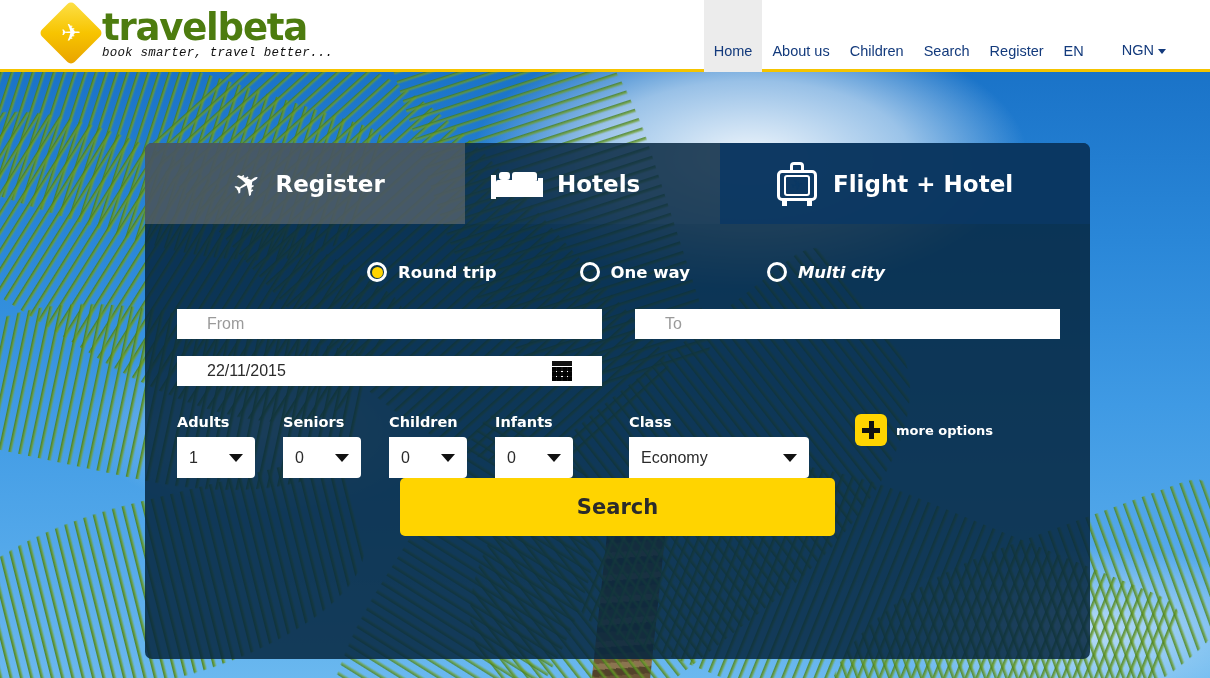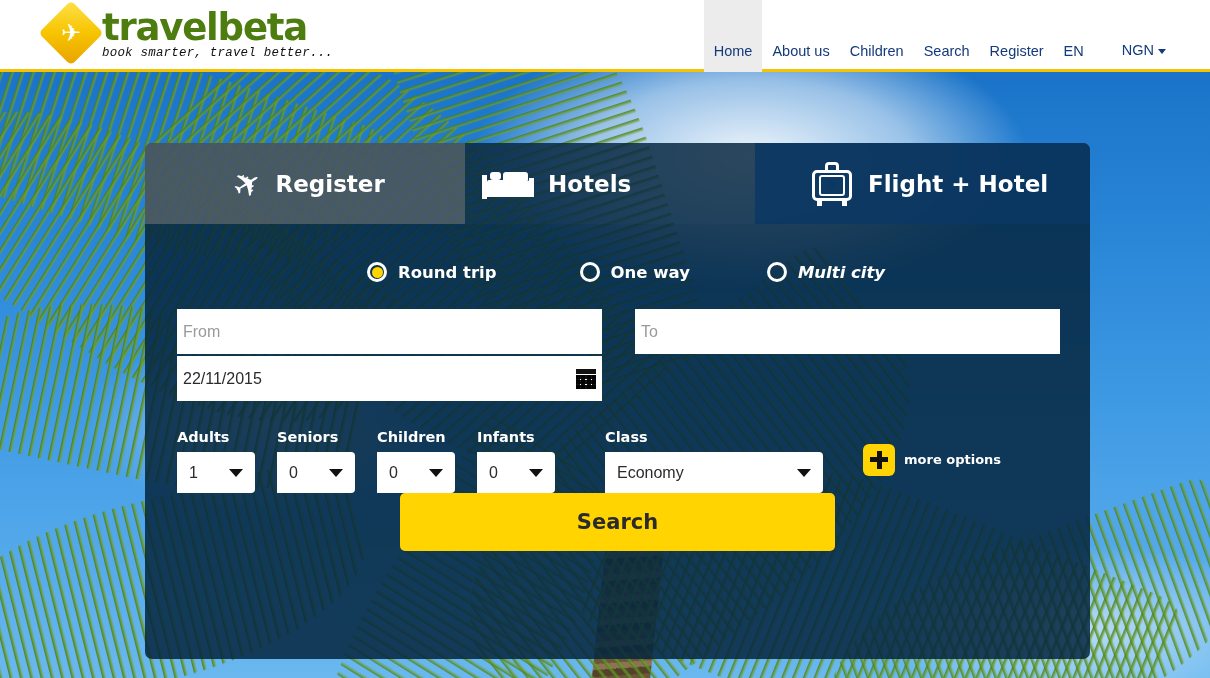--- a/index.html
+++ b/index.html
@@ -127,21 +127,21 @@
     overflow: hidden;
   }
   .tabs { display: flex; height: 81px; }
   .tab {
     display: flex; align-items: center; gap: 14px;
     height: 81px; cursor: pointer;
     color: #fff; font-size: 23px; font-weight: 600;
     font-family: "DejaVu Sans", sans-serif;
   }
   .tab-flights  { width: 320px; padding-left: 88px; background: rgba(120,120,120,0.55); }
-  .tab-hotels   { width: 290px; padding-left: 17px; background: rgba(255,255,255,0.02); }
+  .tab-hotels   { width: 255px; padding-left: 26px; background: rgba(255,255,255,0.02); }
   .tab-fh       { flex: 1; padding-left: 55px; background: rgba(10,56,100,0.86); }
 
   .icon-plane { font-size: 34px; line-height: 1; transform: rotate(-32deg); display:inline-block; }
 
   .icon-bed { width: 52px; height: 30px; position: relative; flex: none; }
   .icon-bed .post-l { position: absolute; left: 0; bottom: 0; width: 5px; height: 24px; background: #fff; }
   .icon-bed .post-r { position: absolute; right: 0; bottom: 2px; width: 5px; height: 19px; background: #fff; }
   .icon-bed .mattress { position: absolute; left: 5px; bottom: 6px; width: 43px; height: 13px; background: #fff; border-radius: 2px 4px 0 0; }
   .icon-bed .pillow { position: absolute; left: 8px; bottom: 19px; width: 11px; height: 8px; background: #fff; border-radius: 3px; }
   .icon-bed .head { position: absolute; left: 21px; bottom: 19px; width: 25px; height: 8px; background: #fff; border-radius: 3px 3px 0 0; }
@@ -162,49 +162,49 @@
   .r-one  { margin-left: 83px !important; }
   .r-mult { margin-left: 77px !important; font-style: italic; }
   .ring { width: 20px; height: 20px; border: 3px solid #fff; border-radius: 50%; display: flex; align-items: center; justify-content: center; flex: none; }
   .ring.on::after { content: ""; width: 11px; height: 11px; border-radius: 50%; background: #ffd400; }
   .radio-label { color: #fff; font-size: 16.5px; font-weight: bold; font-family: "DejaVu Sans", sans-serif; }
 
   
   .fields { padding: 27px 0 0 32px; }
   .frow { display: flex; gap: 33px; }
   .fld {
-    background: #fff; height: 45px; display: flex; align-items: center;
-    padding: 0 6px; font-size: 16px; color: #2b2b2b;
+    background: #fff; height: 30px; display: flex; align-items: center;
+    padding: 0 30px; font-size: 16px; color: #2b2b2b;
   }
   .fld.place { color: #9a9a9a; }
   .fld.w-left { width: 425px; }
   .fld.w-right { width: 425px; }
-  .frow.dates { margin-top: 2px; justify-content: space-between; }
+  .frow.dates { margin-top: 17px; justify-content: space-between; }
   .fld.date { justify-content: space-between; }
 
   .cal { width: 20px; height: 20px; position: relative; flex: none; }
   .cal .top { position: absolute; left: 0; top: 0; width: 20px; height: 5px; background: #111; }
   .cal .grid { position: absolute; left: 0; top: 6px; width: 20px; height: 14px;
     background:
       linear-gradient(90deg, #111 0 4px, transparent 4px 5.3px, #111 5.3px 9.3px, transparent 9.3px 10.6px, #111 10.6px 14.6px, transparent 14.6px 15.9px, #111 15.9px 20px),
       linear-gradient(180deg, #111 0 3.6px, transparent 3.6px 5px, #111 5px 8.6px, transparent 8.6px 10px, #111 10px 14px);
     background-blend-mode: multiply;
   }
 
   
-  .paxrow { display: flex; align-items: center; padding: 28px 0 0 32px; gap: 22px; }
+  .paxrow { display: flex; align-items: flex-start; padding: 28px 0 0 32px; gap: 28px; }
   .pax { display: flex; flex-direction: column; }
   .pax-label { color: #fff; font-size: 14.5px; font-weight: bold; margin-bottom: 7px; font-family: "DejaVu Sans", sans-serif; }
   .sel {
     background: #fff; height: 41px; display: flex; align-items: center;
     justify-content: space-between; padding: 0 12px; font-size: 16px; color: #2b2b2b;
     border-radius: 0 4px 4px 0; cursor: pointer;
   }
   .sel.small { width: 78px; }
-  .sel.class { width: 218px; border-radius: 0 4px 4px 0; }
+  .sel.class { width: 180px; border-radius: 0 4px 4px 0; }
   .chev { width: 0; height: 0; border-left: 7px solid transparent; border-right: 7px solid transparent; border-top: 8px solid #111; }
 
   .more { display: flex; align-items: center; gap: 9px; margin-left: 18px; padding-bottom: 3px; cursor: pointer; }
   .plusbtn {
     width: 32px; height: 32px; background: #ffd400; border-radius: 6px;
     position: relative; flex: none;
   }
   .plusbtn::before { content: ""; position: absolute; left: 7px; top: 13.5px; width: 18px; height: 5px; background: #111; }
   .plusbtn::after  { content: ""; position: absolute; left: 13.5px; top: 7px; width: 5px; height: 18px; background: #111; }
   .more-label { color: #fff; font-size: 13px; font-weight: bold; font-family: "DejaVu Sans", sans-serif; }

